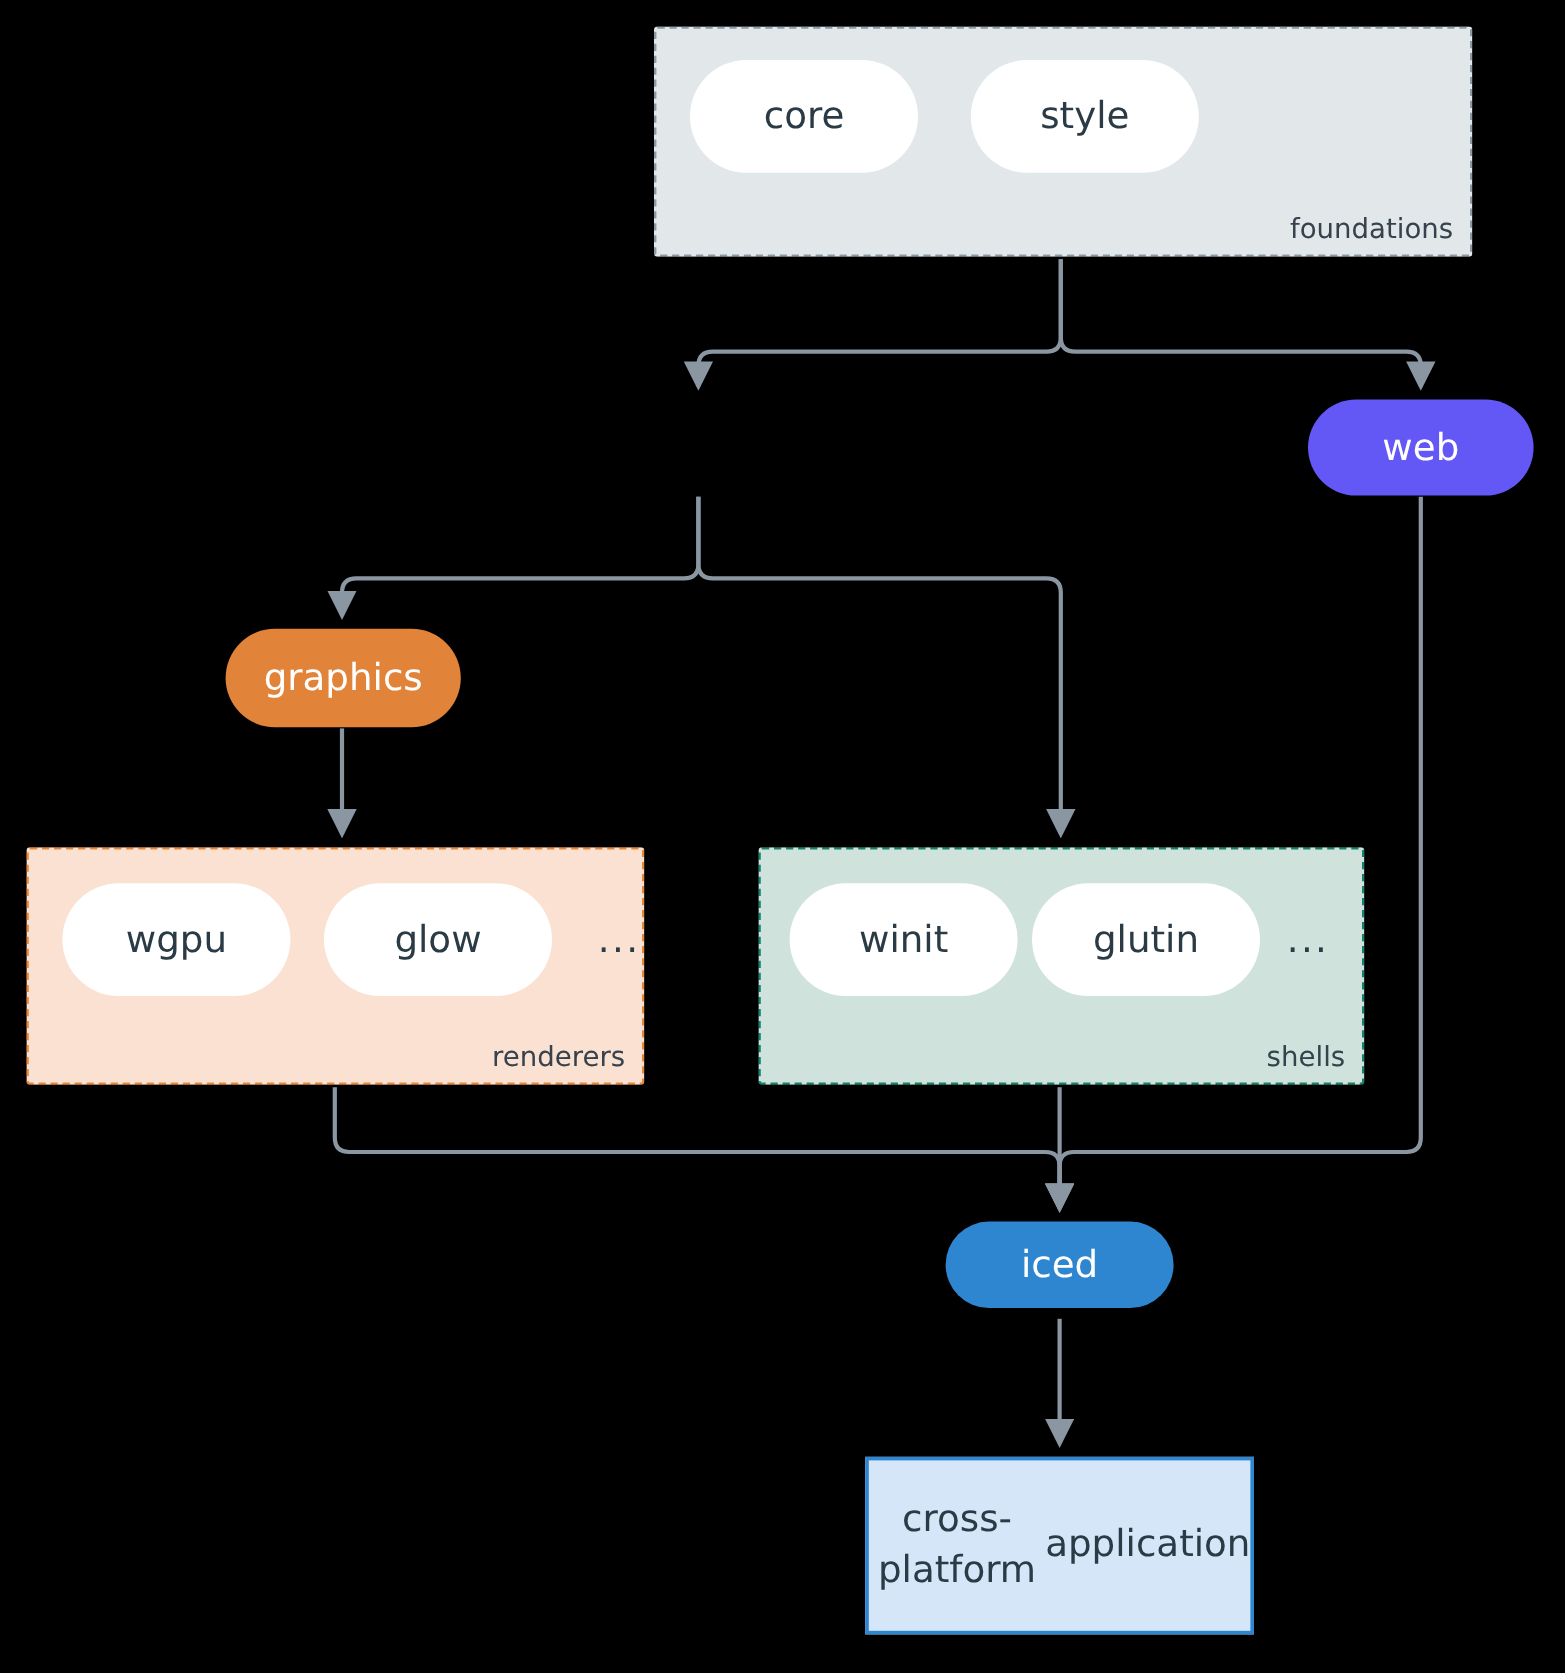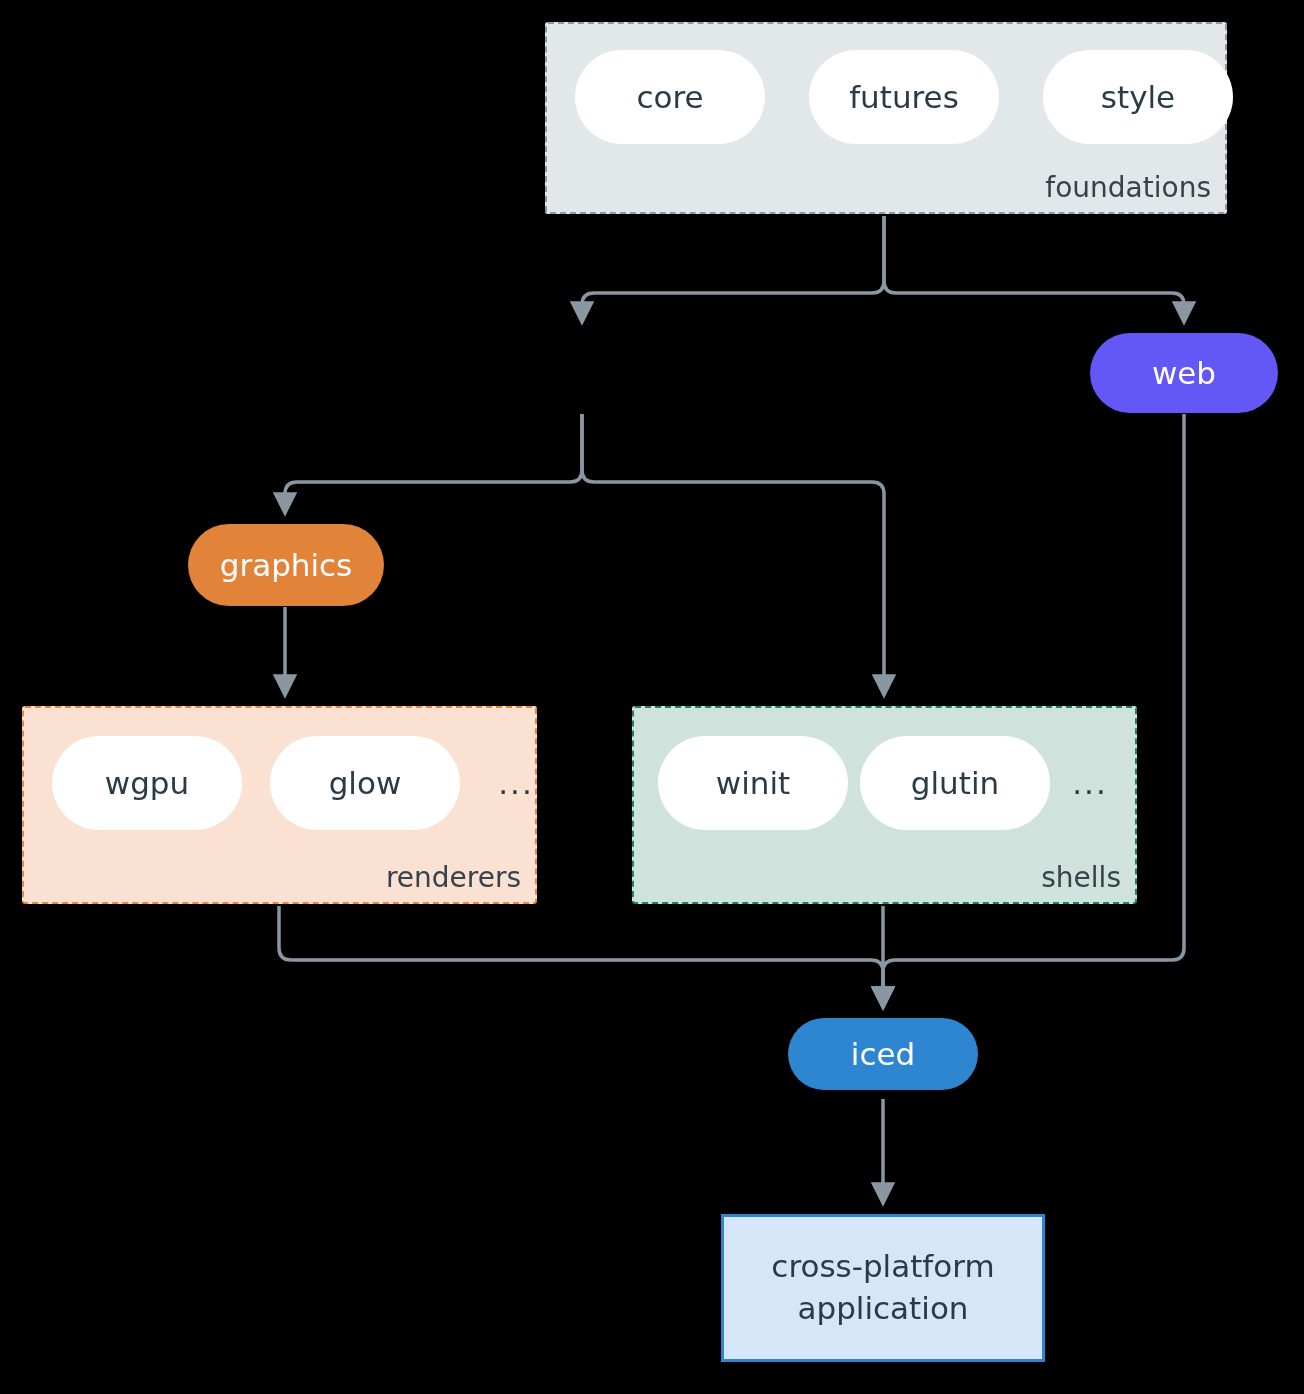--- a/index.html
+++ b/index.html
@@ -26,21 +26,21 @@
   .cluster {
     position: absolute;
     box-sizing: border-box;
     border-width: 2px;
     border-style: dashed;
   }
   .cluster-label {
     position: absolute;
     right: 14px;
     bottom: 8px;
-    font-size: 28px;
+    font-size: 23px;
     color: #36434d;
     white-space: nowrap;
   }
   .cluster-items {
     position: absolute;
     left: 0;
     top: 0;
     display: flex;
     align-items: center;
   }
@@ -70,21 +70,21 @@
     align-items: center;
     justify-content: center;
     color: #ffffff;
     font-size: 31px;
     box-sizing: border-box;
   }
   .rect-node {
     position: absolute;
     box-sizing: border-box;
     display: flex;
-    flex-direction: column;
+    flex-direction: row;
     align-items: center;
     justify-content: center;
     font-size: 31px;
     line-height: 1.35;
     text-align: center;
   }
 
   
   #cluster-foundations {
     left: 545px; top: 22px; width: 682px; height: 192px;
@@ -156,21 +156,20 @@
     <path d="M 883 906 L 883 1007" fill="none" stroke="#8a97a3" stroke-width="3.5" marker-end="url(#arrow)"></path>
 
     <path d="M 1184 414 L 1184 948 Q 1184 960 1172 960 L 895 960 Q 883 960 883 972 L 883 1007" fill="none" stroke="#8a97a3" stroke-width="3.5" marker-end="url(#arrow)"></path>
 
     <path d="M 883 1099 L 883 1203" fill="none" stroke="#8a97a3" stroke-width="3.5" marker-end="url(#arrow)"></path>
   </svg>
 
   <div class="cluster" id="cluster-foundations">
     <div class="cluster-items">
       <div class="chip">core</div>
-      <div class="chip">futures</div>
       <div class="chip">style</div>
     </div>
     <div class="cluster-label">foundations</div>
   </div>
 
   <div class="cluster" id="cluster-renderers">
     <div class="cluster-items">
       <div class="chip">wgpu</div>
       <div class="chip">glow</div>
       <div class="ellipsis">...</div>

